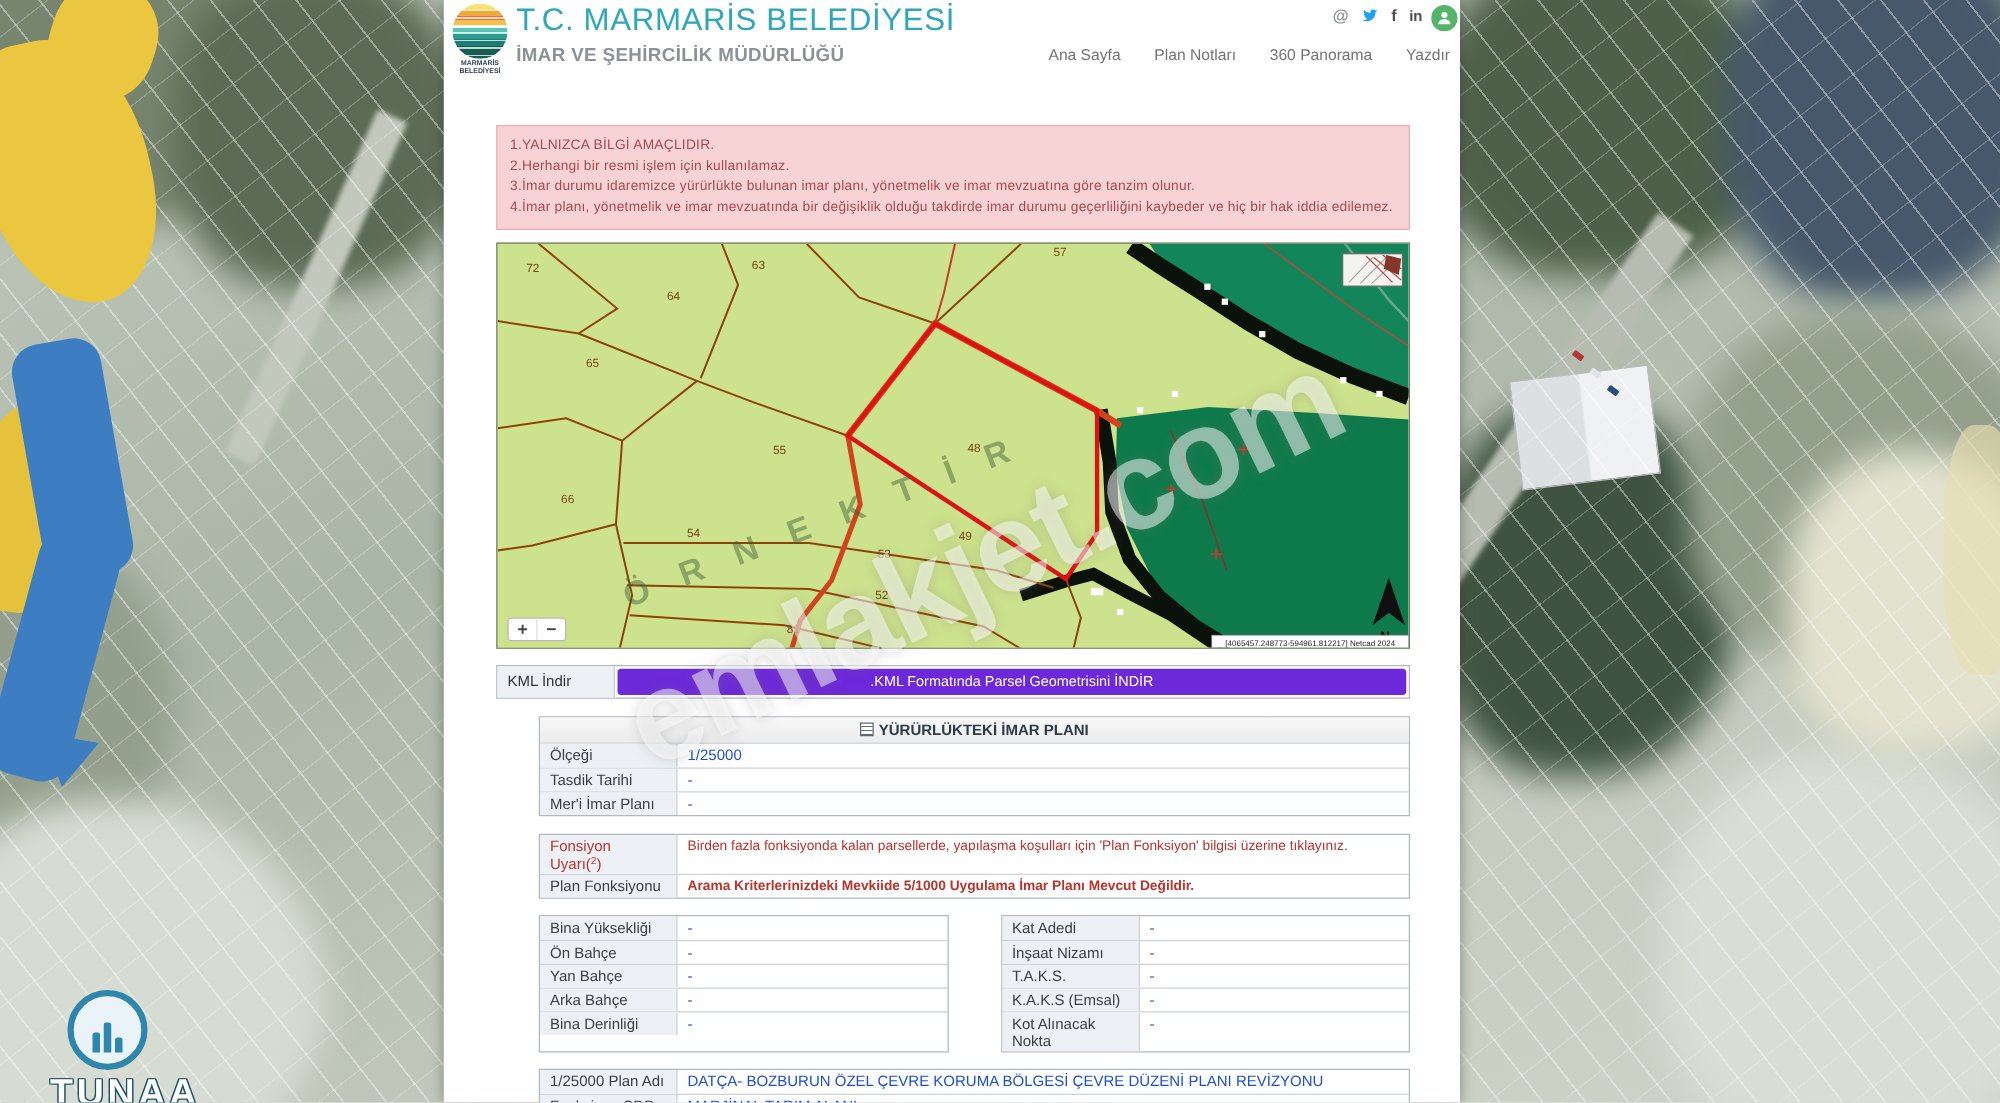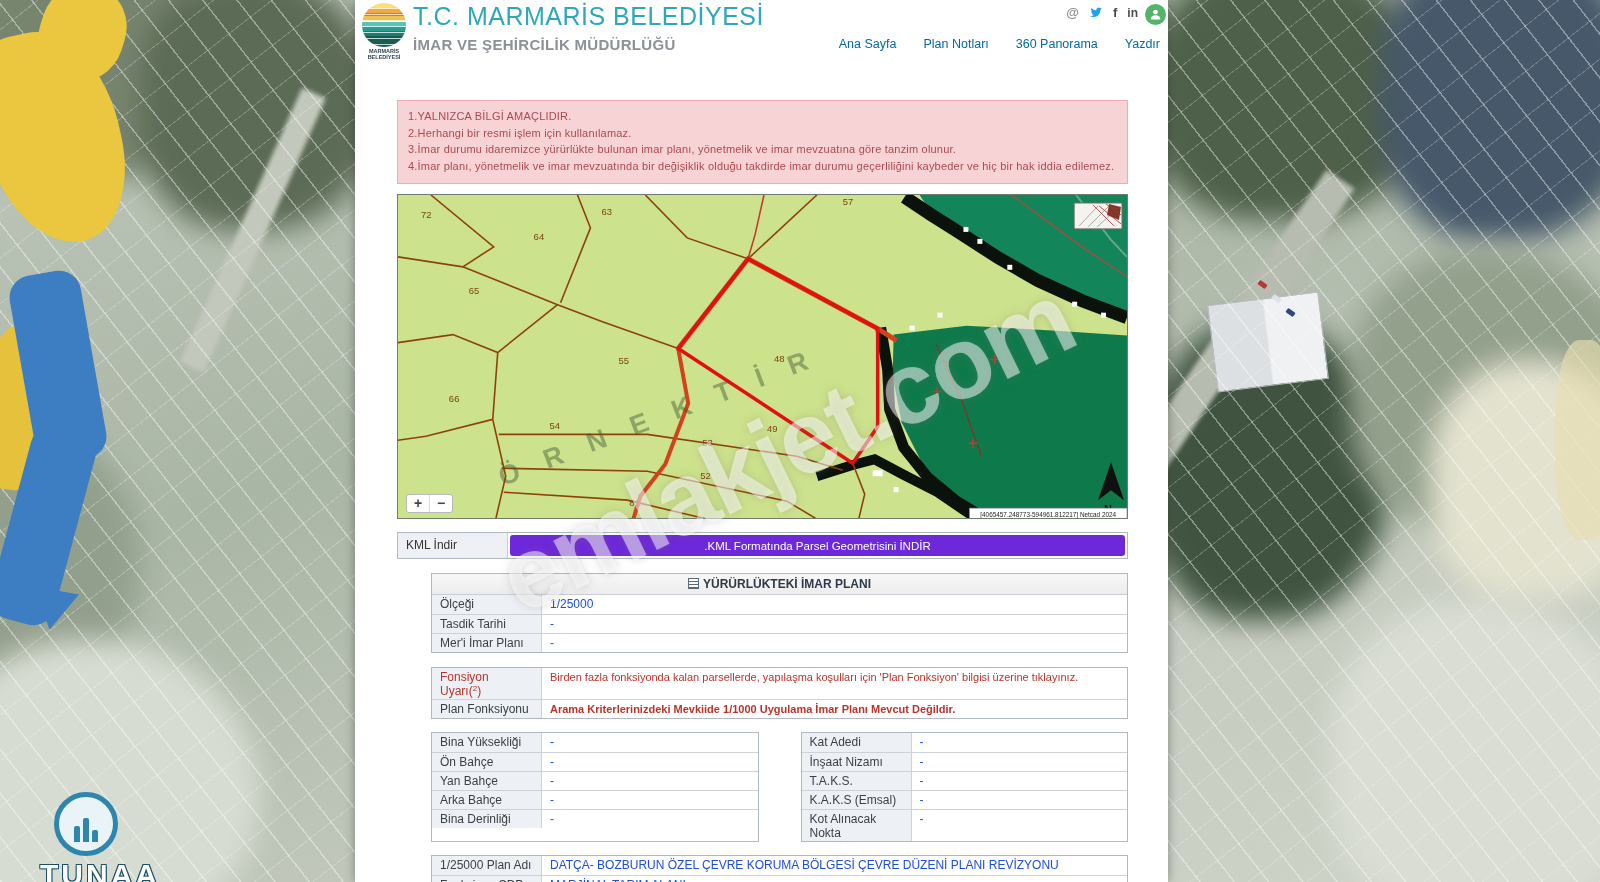--- a/index.html
+++ b/index.html
@@ -62,39 +62,39 @@
   .brand { position:absolute; left:58px; top:2px; }
   .brand-title { font-size:25px; color:#2ea7b9; letter-spacing:.5px; }
   .brand-sub { font-size:15px; color:#8b9196; margin-top:5px; letter-spacing:.3px;font-weight:bold; }
   .social { position:absolute; right:30px; top:5px; display:flex; gap:10px; align-items:center; }
   .ic-at { color:#8a8f94; font-size:13px; font-weight:bold; cursor:pointer; }
   .ic-tw { width:14px; height:14px; cursor:pointer; }
   .ic-fb { color:#4b4f54; font-size:13px; font-weight:bold; cursor:pointer; }
   .ic-in { color:#4b4f54; font-size:12px; font-weight:bold; cursor:pointer; }
   .user-btn { position:absolute; right:2px; top:4px; width:21px; height:21px; border-radius:50%; background:#54b469; display:flex; align-items:center; justify-content:center; cursor:pointer; }
   .nav { position:absolute; right:8px; top:37px; display:flex; gap:27px; }
-  .nav span { font-size:12.5px; color:#0369a1; cursor:pointer; }
+  .nav span { font-size:12.5px; color:#737373; cursor:pointer; }
 
   .content { padding:0 40px 0 42px; position:relative; }
 
   .warn { margin-top:38px; background:#f8d3d6; border:1px solid #eeacb4; padding:7px 10px 9px; }
   .warn div { font-size:11px; color:#a84a50; line-height:16.5px; letter-spacing:.2px; }
 
   
   .map { margin-top:10px; position:relative; width:731px; height:325px; border:1px solid #6e7c6e; background:#cde28c; overflow:hidden; }
   .map-svg { position:absolute; inset:0; }
   .map-svg text { font-family:"Liberation Sans",sans-serif; }
   .plbl { font-size:9.5px; fill:#7a4512; }
   .zoomctl { position:absolute; left:8px; top:299px; width:47px; height:19px; background:#fff; border:1px solid #b9b9b9; border-radius:3px; display:flex; z-index:3; }
   .zoomctl span { flex:1; text-align:center; font-size:14px; line-height:16px; color:#444; font-weight:bold; cursor:pointer; }
   .zoomctl span:first-child { border-right:1px solid #ddd; }
 
   
   .kml-row { margin-top:13px; border:1px solid #b0b8c0; display:flex; height:27px; background:#fff; }
-  .kml-label { width:110px; background:#edf1f5; border-right:1px solid #c8ced4; font-size:12px; color:#333; line-height:25px; padding-left:8px; }
+  .kml-label { width:94px; background:#edf1f5; border-right:1px solid #c8ced4; font-size:12px; color:#333; line-height:25px; padding-left:8px; }
   .kml-btn { flex:1; margin:2px; background:#6d28d9; border-radius:3px; color:#fff; font-size:11.5px; text-align:center; line-height:23px; cursor:pointer; }
 
   
   .tbl { margin-top:14px; border:1px solid #b0b8c0; background:#fff;margin-left:34px; }
   .tbl-head { height:21px; background:linear-gradient(#f8f8f8,#ececec); border-bottom:1px solid #c8ced4; text-align:center; font-size:12px; font-weight:bold; color:#2c3a4a; line-height:21px; }
   .tbl-head .doc { display:inline-block; width:11px; height:11px; margin-right:4px; vertical-align:-1px; border:1px solid #5a6a7a;
      background:linear-gradient(#fff 0 2px,#5a6a7a 2px 3px,#fff 3px 5px,#5a6a7a 5px 6px,#fff 6px 8px,#5a6a7a 8px 9px,#fff 9px); }
   .trow { display:flex; border-top:1px solid #ccd2d8; min-height:19px; }
   .trow.first { border-top:none;justify-content:center; }
   .tc-l { width:110px; background:#edf1f5; border-right:1px solid #ccd2d8; font-size:12px; color:#3a3f44; padding:2px 8px 1px; flex:none; }
@@ -302,21 +302,21 @@
       </div>
     </div>
 
     <div class="tbl">
       <div class="trow first">
         <div class="tc-l red"><span>Fonsiyon Uyarı(</span><sup class="sup">2</sup><span>)</span></div>
         <div class="tc-v red small">Birden fazla fonksiyonda kalan parsellerde, yapılaşma koşulları için 'Plan Fonksiyon' bilgisi üzerine tıklayınız.</div>
       </div>
       <div class="trow">
         <div class="tc-l">Plan Fonksiyonu</div>
-        <div class="tc-v red bold small">Arama Kriterlerinizdeki Mevkiide 1/1000 Uygulama İmar Planı Mevcut Değildir.</div>
+        <div class="tc-v red bold small">Arama Kriterlerinizdeki Mevkiide 5/1000 Uygulama İmar Planı Mevcut Değildir.</div>
       </div>
     </div>
 
     <div class="twocol">
       <div class="tbl">
         <div class="trow first">
             <div class="tc-l">Bina Yüksekliği</div>
             <div class="tc-v">-</div>
           </div>
         <div class="trow">

